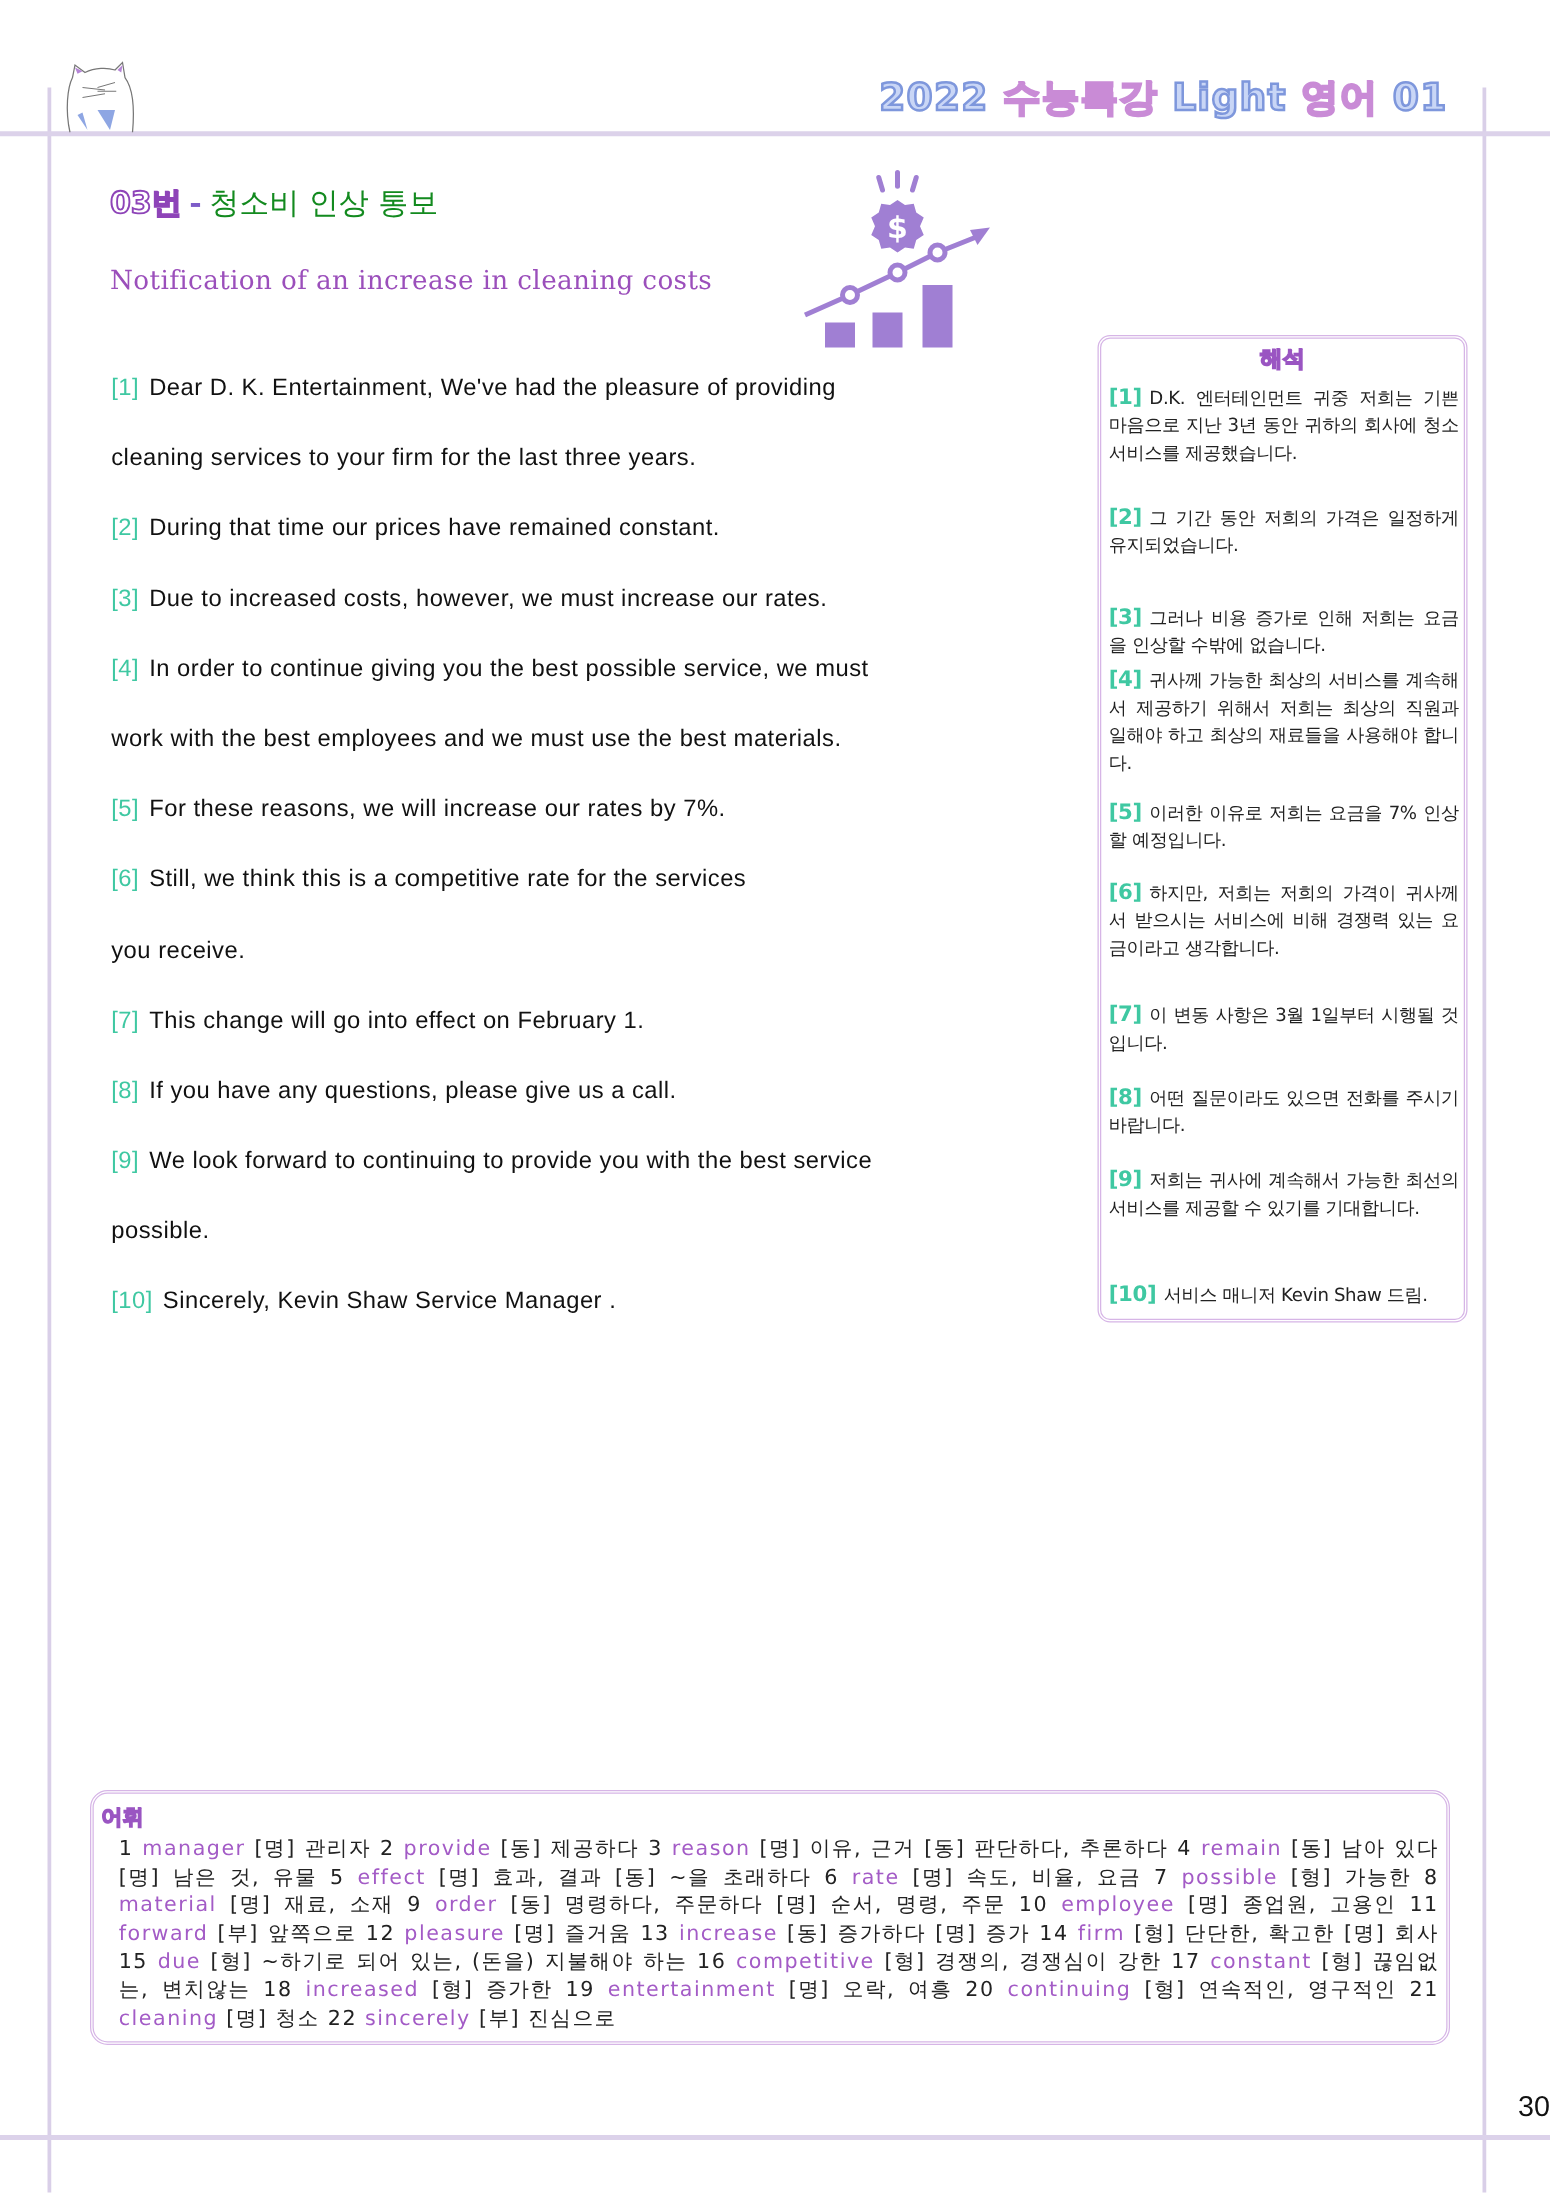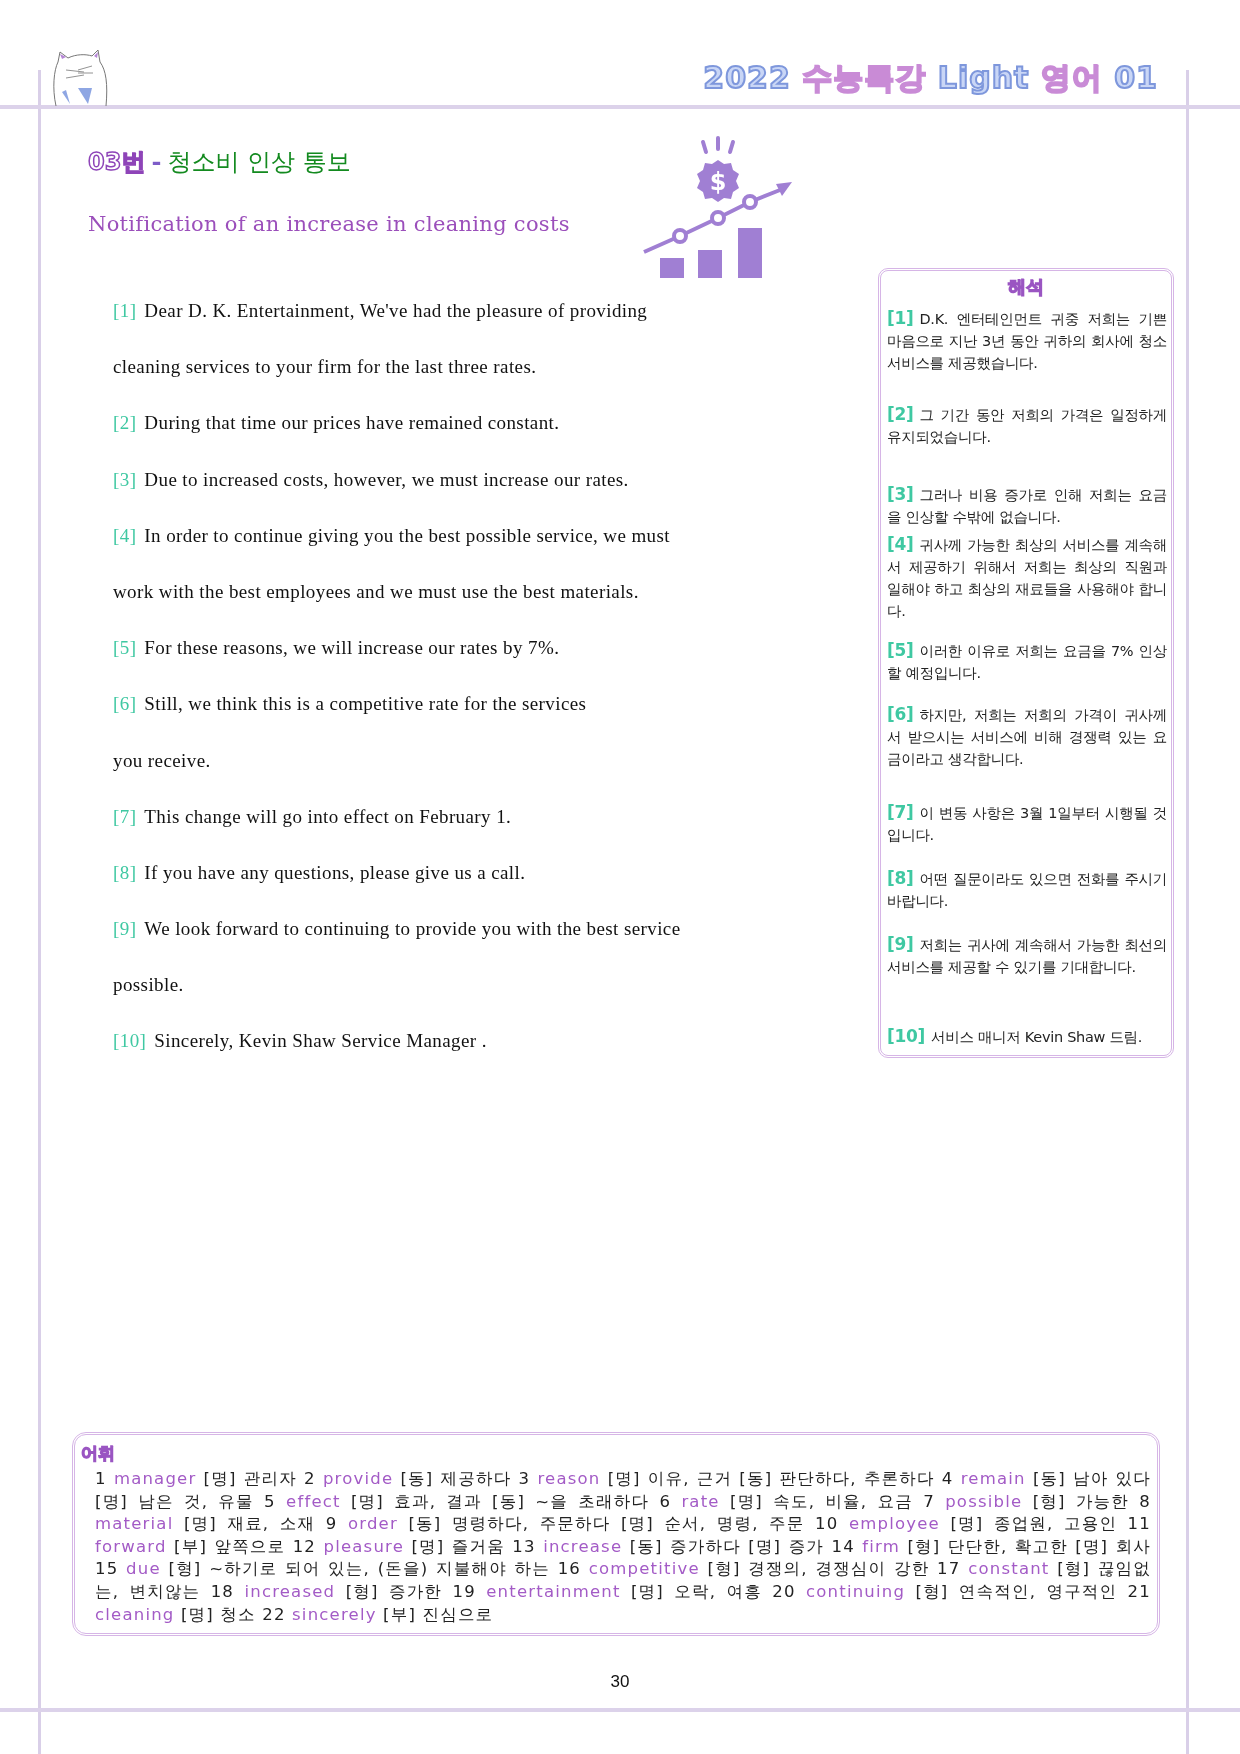--- a/index.html
+++ b/index.html
@@ -10,32 +10,32 @@
   .header-title { position:absolute; right:82px; top:58px; font-family:"DejaVu Sans", sans-serif;
     font-weight:bold; font-size:30px; letter-spacing:1px; color:#fff; white-space:nowrap; }
   .ht-blue { -webkit-text-stroke:2px #7e97dc; color:#c9d6f6; }
   .ht-pink { -webkit-text-stroke:2px #c98bd6; color:#f0d6f3; }
   .mascot { position:absolute; left:48px; top:48px; width:72px; height:58px; }
   .section-title { position:absolute; left:88px; top:146px; font-size:24px; font-family:"DejaVu Serif", serif; color:#138a1f; white-space:nowrap; }
   .section-title .num { font-family:"DejaVu Sans", sans-serif; font-weight:bold; color:#fff; -webkit-text-stroke:1.5px #8e44b8; font-size:24px; }
   .section-title .dash { color:#7d5cc8; font-weight:bold; margin:0 6px; }
   .subtitle { position:absolute; left:88px; top:212px; font-family:"DejaVu Serif", serif; font-size:21px; color:#9b4fbb; letter-spacing:0.3px; white-space:nowrap; }
   .chart-icon { position:absolute; left:640px; top:130px; width:160px; height:150px; }
-  .english { position:absolute; left:89px; top:300px; width:740px; font-family:Liberation Serif, serif; font-size:19px; letter-spacing:0.4px;margin-left:24px; }
+  .english { position:absolute; left:89px; top:300px; width:740px; font-family:Liberation Sans, sans-serif; font-size:19px; letter-spacing:0.4px; }
   .english .line { height:56.2px; line-height:22px; white-space:nowrap; }
   .mark { color:#3fc8a2; margin-right:8px; }
   .trans-box { position:absolute; left:878px; top:268px; width:290px; height:784px; border:3px double #d6b5e6; border-radius:10px; }
   .trans-title { text-align:center; margin-top:4px; font-weight:bold; font-size:18px; color:#fff; -webkit-text-stroke:1.3px #9a55c2; }
   .trans-item { position:absolute; left:6px; width:280px; font-size:14.5px; line-height:22px; letter-spacing:-0.3px; color:#222; text-align:justify; }
   .trans-item .mark { color:#3fc8a2; font-weight:bold; font-size:17px; margin-right:6px; }
   .vocab-box { position:absolute; left:72px; top:1432px; width:1082px; height:198px; border:3px double #d6b5e6; border-radius:14px; }
   .vocab-title { margin:7px 0 0 6px; font-weight:bold; font-size:17px; color:#fff; -webkit-text-stroke:1.2px #9a55c2; height:24px; }
   .vocab-text { margin:2px 6px 0 20px; font-size:16.5px; line-height:22.6px; letter-spacing:1.2px; text-align:justify; color:#222; }
   .vocab-text .w { color:#a35bc6; }
-  .page-num { position:absolute; left:0; width:1240px; top:1672px; text-align:center; font-family:"Liberation Sans", sans-serif; font-size:17px; }
+  .page-num { position:absolute; left:0; width:1240px; top:1672px; text-align:right; font-family:"Liberation Sans", sans-serif; font-size:23px; }
 </style>
 </head>
 <body>
 
 <div class="vline" style="left:38px; height:1684px;"></div>
 <div class="vline" style="left:1186px; height:1684px;"></div>
 <div class="hline" style="top:105px;"></div>
 <div class="hline" style="top:1708px;"></div>
 
 <svg class="mascot" viewBox="0 0 72 58">
@@ -69,21 +69,21 @@
   <circle cx="40" cy="106" r="6" fill="#fff" stroke="#a07fd3" stroke-width="4"></circle>
   <circle cx="78" cy="88" r="6" fill="#fff" stroke="#a07fd3" stroke-width="4"></circle>
   <circle cx="110" cy="72" r="6" fill="#fff" stroke="#a07fd3" stroke-width="4"></circle>
   <rect x="20" y="128" width="24" height="20" fill="#a07fd3"></rect>
   <rect x="58" y="120" width="24" height="28" fill="#a07fd3"></rect>
   <rect x="98" y="98" width="24" height="50" fill="#a07fd3"></rect>
 </svg>
 
 <div class="english">
   <div class="line"><span class="mark">[1]</span><span>Dear D. K. Entertainment, We've had the pleasure of providing</span></div>
-  <div class="line"><span>cleaning services to your firm for the last three rates.</span></div>
+  <div class="line"><span>cleaning services to your firm for the last three years.</span></div>
   <div class="line"><span class="mark">[2]</span><span>During that time our prices have remained constant.</span></div>
   <div class="line"><span class="mark">[3]</span><span>Due to increased costs, however, we must increase our rates.</span></div>
   <div class="line"><span class="mark">[4]</span><span>In order to continue giving you the best possible service, we must</span></div>
   <div class="line"><span>work with the best employees and we must use the best materials.</span></div>
   <div class="line"><span class="mark">[5]</span><span>For these reasons, we will increase our rates by 7%.</span></div>
   <div class="line"><span class="mark">[6]</span><span>Still, we think this is a competitive rate for the services</span></div>
   <div class="line"><span>you receive.</span></div>
   <div class="line"><span class="mark">[7]</span><span>This change will go into effect on February 1.</span></div>
   <div class="line"><span class="mark">[8]</span><span>If you have any questions, please give us a call.</span></div>
   <div class="line"><span class="mark">[9]</span><span>We look forward to continuing to provide you with the best service</span></div>

